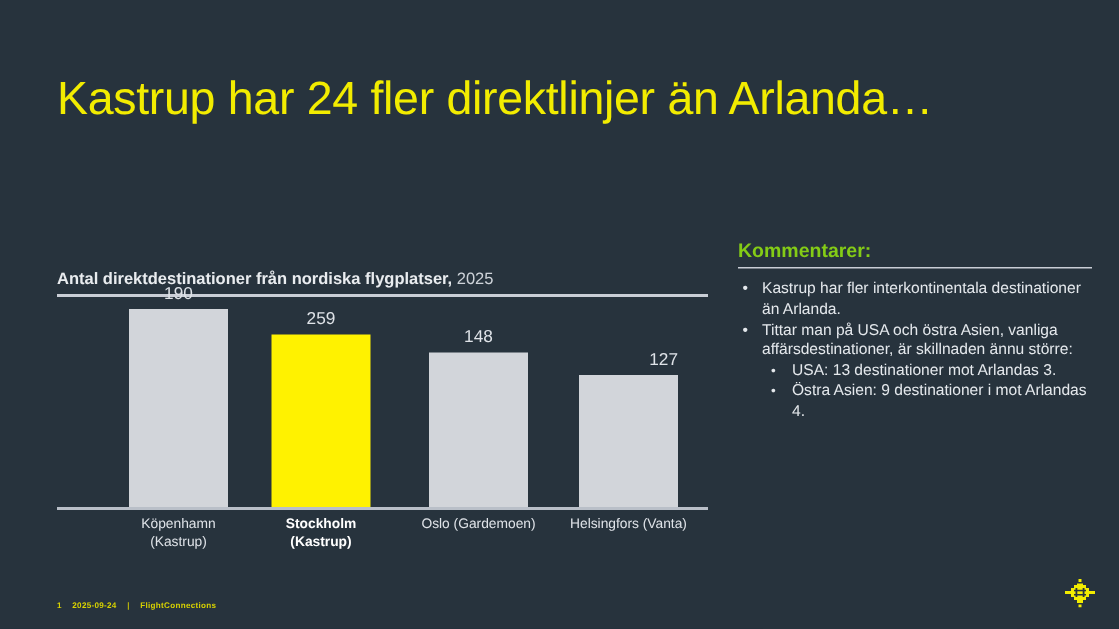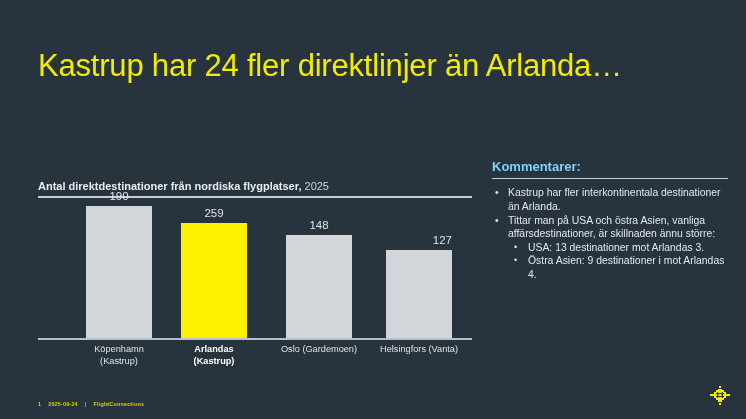--- a/index.html
+++ b/index.html
@@ -120,21 +120,21 @@
   }
 
   
   #comments {
     position: absolute;
     left: 492px;
     top: 158px;
     width: 236px;
   }
   #comments-heading {
-    color: #7dd3fc;
+    color: #84cc16;
     font-size: 13px;
     font-weight: bold;
     line-height: 17px;
     padding-bottom: 3px;
   }
   #comments-rule {
     width: 236px;
     height: 1.3px;
     background: #c9ced6;
     margin-bottom: 7px;
@@ -235,21 +235,21 @@
           <div class="bar" title="Helsingfors (Vanta): 127" style="height: 88px;"></div>
           <div class="bar-value" style="bottom: 91px; text-align: right;">127</div>
         </div>
       </div>
 
   <div class="cat-label" style="width: 80px; left: 41px;">
         <div>Köpenhamn</div>
         <div>(Kastrup)</div>
       </div>
       <div class="cat-label bold" style="width: 80px; left: 136px;">
-        <div>Arlandas</div>
+        <div>Stockholm</div>
         <div>(Kastrup)</div>
       </div>
       <div class="cat-label" style="width: 110px; left: 326px;">
         <div>Helsingfors (Vanta)</div>
       </div>
       <div class="cat-label" style="width: 110px; left: 226px;">
         <div>Oslo (Gardemoen)</div>
       </div>
     </div>
 

